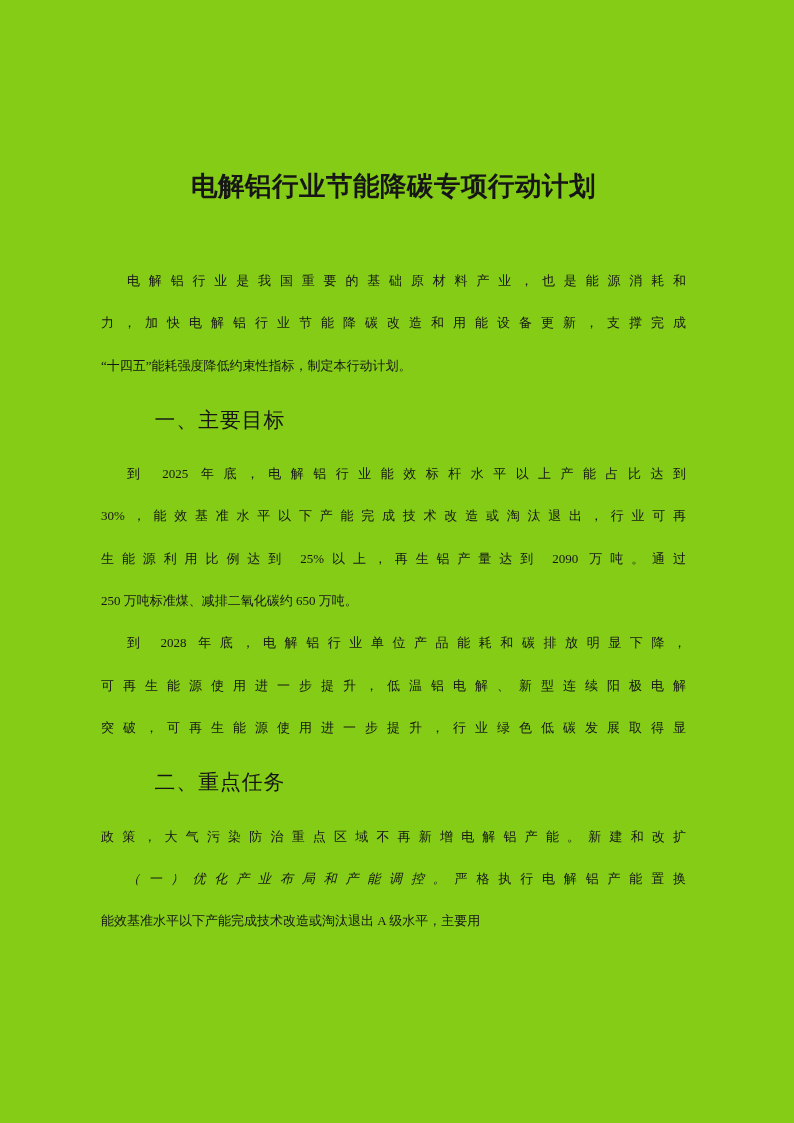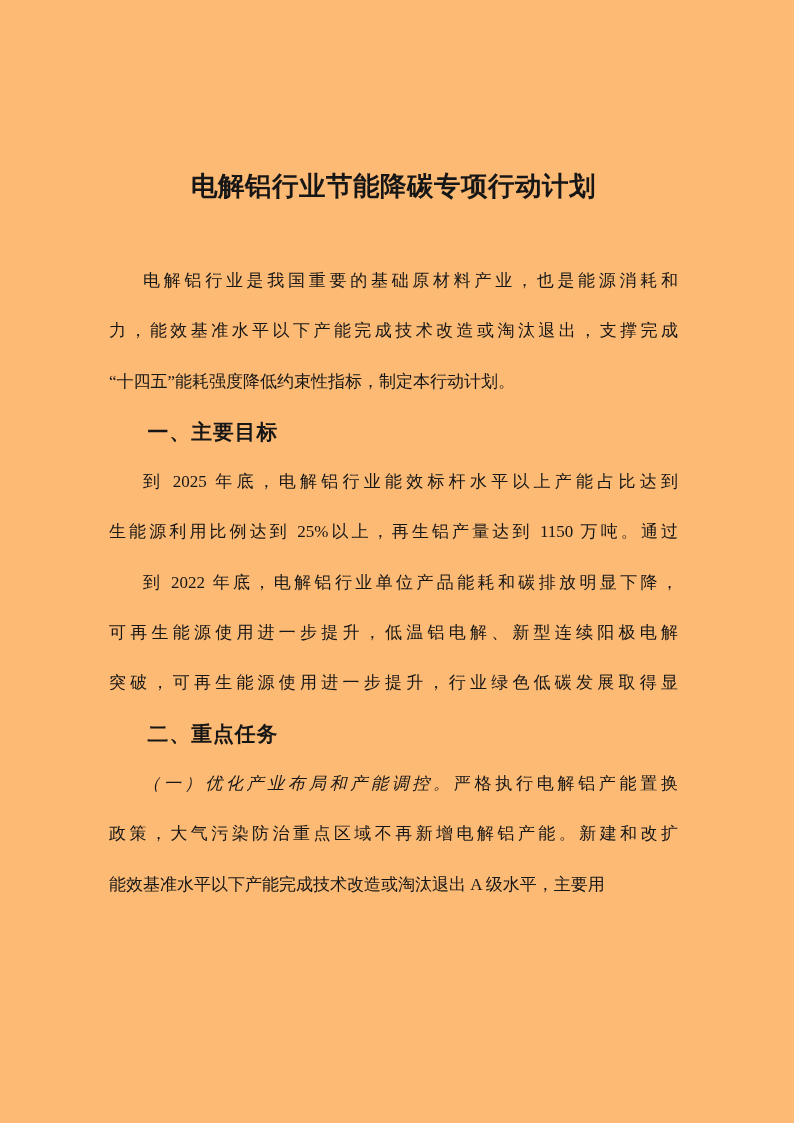--- a/index.html
+++ b/index.html
@@ -9,79 +9,81 @@
     background: #ffffff;
     color: #161616;
     font-family: "Liberation Serif", "DejaVu Serif", serif;
     overflow: hidden;
   }
   .page {
     box-sizing: border-box;
     width: 794px;
     height: 1123px;
     padding: 169px 104px 0 97px;
-    background: #fdba74;
+    background: #84cc16;
   }
   .title {
     margin: 0 0 59px 0;
     font-size: 26.5px;
     line-height: 34px;
     font-weight: bold;
     text-align: center;
     letter-spacing: 0.5px;
   }
   .content { width: 593px; }
   .line {
-    margin: 12px;
-    font-size: 17px;
+    margin: 4px;
+    font-size: 13px;
     line-height: 38.3px;
     text-align: justify;
     text-align-last: justify;
     white-space: nowrap;
   }
   .line.first { text-indent: 2em; }
   .line.end {
     text-align: center;
     text-align-last: left;
   }
   .heading {
-    margin: 9px;
+    margin: 16px;
     font-size: 20.8px;
     line-height: 38.3px;
-    font-weight: bold;
+    font-weight: normal;
     font-family: "Liberation Sans", "DejaVu Sans", sans-serif;
     text-align: right;
     text-align-last: left;
     text-indent: 2em;
     letter-spacing: 1px;
   }
   .kai { font-style: italic; }
 </style>
 </head>
 <body>
 
 <div class="page">
 
   <h1 class="title">电解铝行业节能降碳专项行动计划</h1>
 
   <div class="content">
 
     <p class="line first">电解铝行业是我国重要的基础原材料产业，也是能源消耗和</p>
-    <p class="line">力，能效基准水平以下产能完成技术改造或淘汰退出，支撑完成</p>
+    <p class="line">力，加快电解铝行业节能降碳改造和用能设备更新，支撑完成</p>
     <p class="line end">“十四五”能耗强度降低约束性指标，制定本行动计划。</p>
 
     <p class="heading">一、主要目标</p>
 
     <p class="line first">到 2025 年底，电解铝行业能效标杆水平以上产能占比达到</p>
-    <p class="line">生能源利用比例达到 25%以上，再生铝产量达到 1150 万吨。通过</p>
+    <p class="line">30%，能效基准水平以下产能完成技术改造或淘汰退出，行业可再</p>
+    <p class="line">生能源利用比例达到 25%以上，再生铝产量达到 2090 万吨。通过</p>
+    <p class="line end">250 万吨标准煤、减排二氧化碳约 650 万吨。</p>
 
-    <p class="line first">到 2022 年底，电解铝行业单位产品能耗和碳排放明显下降，</p>
+    <p class="line first">到 2028 年底，电解铝行业单位产品能耗和碳排放明显下降，</p>
     <p class="line">可再生能源使用进一步提升，低温铝电解、新型连续阳极电解</p>
     <p class="line">突破，可再生能源使用进一步提升，行业绿色低碳发展取得显</p>
 
     <p class="heading">二、重点任务</p>
 
+    <p class="line">政策，大气污染防治重点区域不再新增电解铝产能。新建和改扩</p>
     <p class="line first"><span class="kai">（一）优化产业布局和产能调控。</span><span>严格执行电解铝产能置换</span></p>
-    <p class="line">政策，大气污染防治重点区域不再新增电解铝产能。新建和改扩</p>
     <p class="line end">能效基准水平以下产能完成技术改造或淘汰退出 A 级水平，主要用</p>
 
   </div>
 </div>
 
 </body></html>

